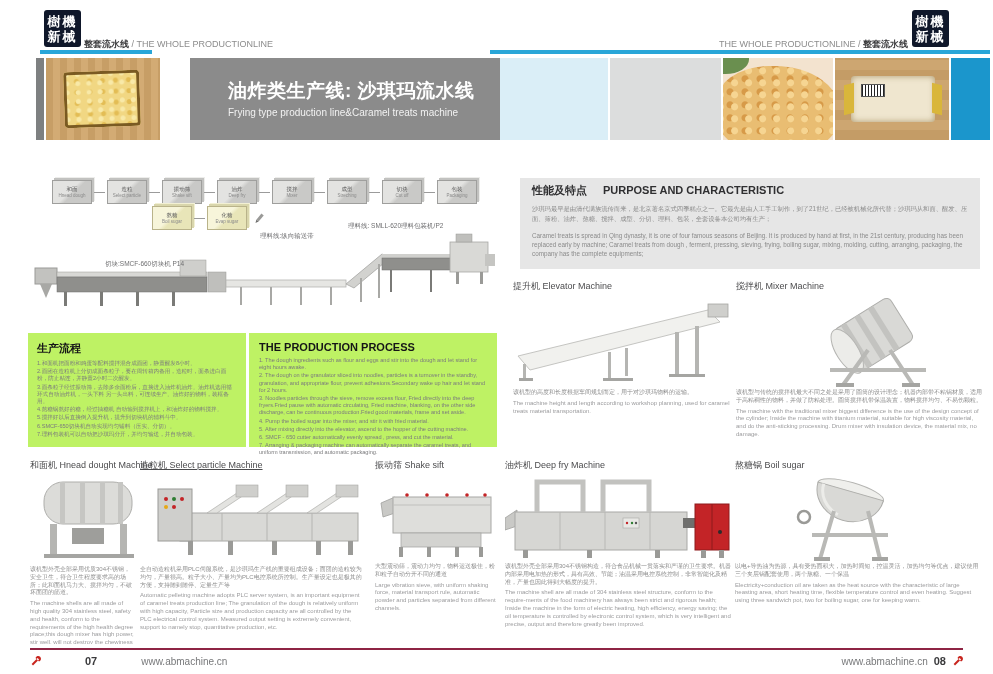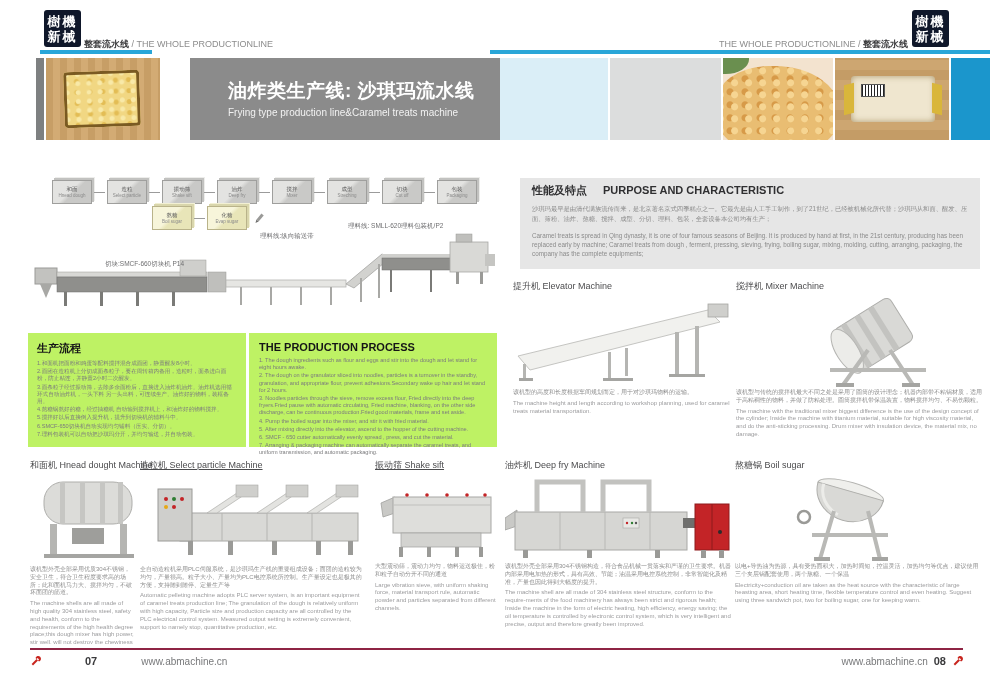--- a/index.html
+++ b/index.html
@@ -344,21 +344,21 @@
       <rect x="76" y="64" width="5" height="14" fill="#9a9a97"></rect>
     <rect x="120" y="64" width="5" height="14" fill="#9a9a97"></rect>
       <rect x="164" y="64" width="5" height="14" fill="#9a9a97"></rect>
     <rect x="196" y="64" width="5" height="14" fill="#9a9a97"></rect>
   </svg>
   <div class="mdesc" style="left:140px;top:566px;width:224px;height:78px;">
     <div>全自动造粒机采用PLC伺服系统，是沙琪玛生产线的重要组成设备；面团的造粒较为均匀，产量很高。粒子大小、产量均为PLC电控系统所控制。生产量设定也是极其的方便，支持随到随停、定量生产等</div>
     <div class="en">Automatic pelleting machine adopts PLC server system, is an important equipment of caramel treats production line; The granulation of the dough is relatively uniform with high capacity, Particle size and production capacity are all controlled by the PLC electrical control system. Measured output setting is extremely convenient, support to namely stop, quantitative production, etc.</div>
   </div>
 
-  <div class="mlabel" style="left:375px;top:459px;text-decoration:underline;">振动筛 Shake sift</div>
+  <div class="mlabel" style="left:375px;top:459px;">振动筛 Shake sift</div>
   <svg class="mimg" style="left:379px;top:473px;" width="120" height="88" viewBox="0 0 120 88">
     <polygon points="2,30 16,24 16,40 4,44" fill="#c9c9c6" stroke="#a0a09d" stroke-width=".8"></polygon>
     <rect x="14" y="24" width="98" height="36" fill="#dededb" stroke="#a8a8a5" stroke-width="1"></rect>
     <line x1="14" y1="32" x2="112" y2="32" stroke="#c0c0bd"></line>
     <circle cx="28" cy="22" r="1.8" fill="#c32427"></circle>
       <circle cx="48" cy="22" r="1.8" fill="#c32427"></circle>
     <circle cx="68" cy="22" r="1.8" fill="#c32427"></circle>
       <circle cx="88" cy="22" r="1.8" fill="#c32427"></circle>
       <circle cx="106" cy="22" r="1.8" fill="#c32427"></circle>
     <rect x="22" y="60" width="80" height="14" fill="#d3d3d0" stroke="#a8a8a5" stroke-width=".8"></rect>

